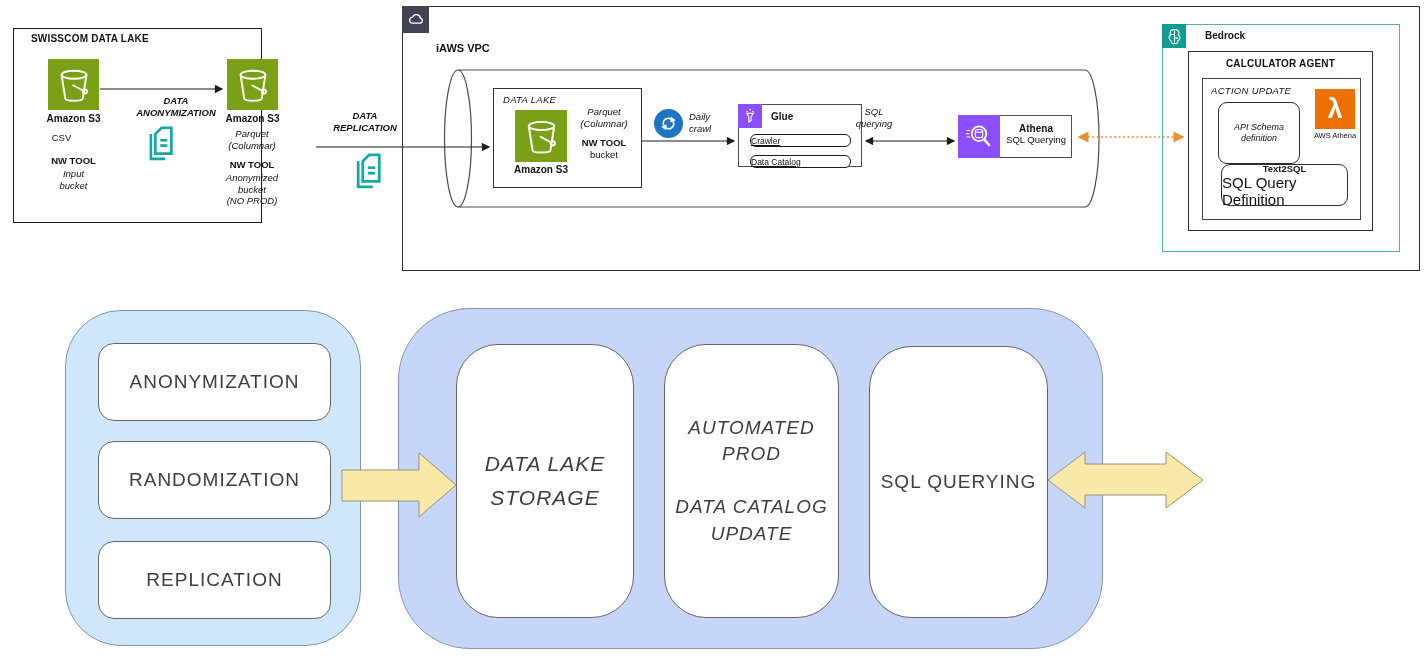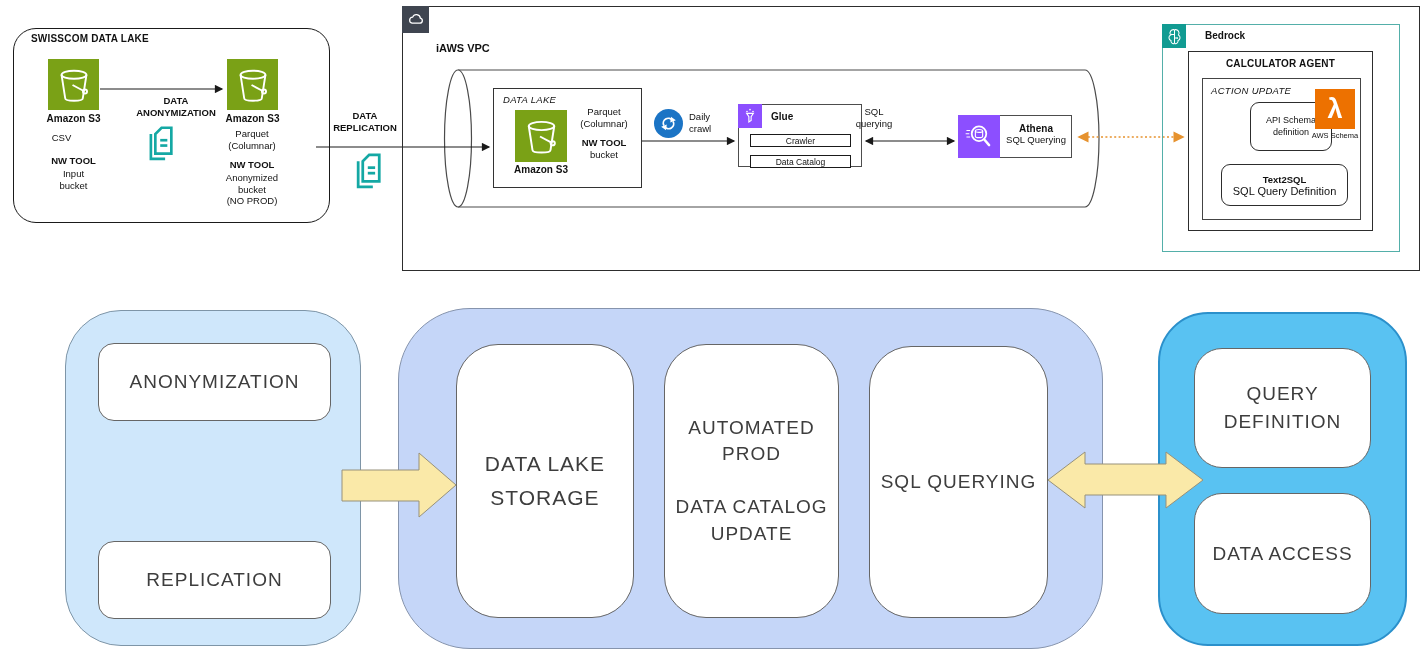--- a/index.html
+++ b/index.html
@@ -1,32 +1,32 @@
 <!DOCTYPE html>
 <html><head>
 <meta charset="utf-8">
 <style>
   html,body{margin:0;padding:0;background:#fff;}
   #canvas{position:relative;width:1428px;height:661px;background:#fff;overflow:hidden;
           font-family:"Liberation Sans",sans-serif;color:#111;}
   .abs{position:absolute;box-sizing:border-box;}
-  .pre{white-space:pre-line;}
+  .pre{white-space:pre-line;font-style:italic;}
   .ctr{text-align:center;}
   svg{display:block;}
   
   .frame{border:1px solid #2d2d2d;background:transparent;}
   .wframe{border:1px solid #4d4d4d;background:#fff;}
   .title-sm{font-weight:bold;font-size:10px;letter-spacing:.2px;}
   .lbl{font-size:9.5px;line-height:11.5px;}
   .lbl-b{font-size:9.5px;font-weight:bold;line-height:11.5px;}
   .svc-lbl{font-size:10px;font-weight:bold;}
   .icon-sq{display:flex;align-items:center;justify-content:center;}
   .s3-icon{background:#7AA116;}
-  .pill{border:1px solid #1a1a1a;border-radius:0;background:#fff;font-size:8.5px;
-        display:flex;align-items:center;justify-content:center;}
+  .pill{border:1px solid #1a1a1a;border-radius:6px;background:#fff;font-size:8.5px;
+        display:flex;align-items:center;justify-content:flex-start;text-decoration:underline;}
   .rbox{border:1px solid #2d2d2d;border-radius:9px;background:#fff;
         display:flex;flex-direction:column;align-items:center;justify-content:center;}
   
   .container-r{border-radius:56px;}
   .card{background:#fff;border:1px solid #666;display:flex;align-items:center;justify-content:center;
         font-size:19px;letter-spacing:1px;color:#3d3d3d;line-height:1.45;}
   .lambda{background:#ED7100;color:#fff;font-size:27px;font-weight:bold;
           display:flex;align-items:center;justify-content:center;}
 </style>
 </head>
@@ -49,21 +49,21 @@
       <ellipse cx="458" cy="138.5" rx="13.5" ry="68.5" fill="#fff" stroke="#4a4a4a" stroke-width="1.2"></ellipse>
     </g>
 
     <line x1="100" y1="89" x2="222" y2="89" stroke="#1a1a1a" stroke-width="1.2" marker-end="url(#mB)"></line>
     <line x1="316" y1="147" x2="489" y2="147" stroke="#1a1a1a" stroke-width="1.2" marker-end="url(#mB)"></line>
     <line x1="642" y1="141" x2="734" y2="141" stroke="#1a1a1a" stroke-width="1.2" marker-end="url(#mB)"></line>
     <line x1="866" y1="141" x2="954" y2="141" stroke="#1a1a1a" stroke-width="1.2" marker-start="url(#mB)" marker-end="url(#mB)"></line>
     <line x1="1079" y1="137" x2="1183" y2="137" stroke="#E6922E" stroke-width="1.6" stroke-dasharray="2 2.4" marker-start="url(#mO)" marker-end="url(#mO)"></line>
   </svg>
 
-  <div class="abs frame" style="left:13px;top:28px;width:317px;height:195px;border-color:#1a1a1a;border-radius:23px;">
+  <div class="abs frame" style="left:13px;top:28px;width:249px;height:195px;border-color:#1a1a1a;">
     <div class="abs title-sm" style="left:17px;top:4px;">SWISSCOM DATA LAKE</div>
 
     <div class="abs icon-sq s3-icon" style="left:34px;top:30px;width:51px;height:51px;">
       <svg width="44" height="44" viewBox="0 0 60 60" fill="none" stroke="#fff" stroke-width="2.6">
         <path d="M13 16 L18 48 C18 52.5 42 52.5 42 48 L47 16"></path>
         <ellipse cx="30" cy="16" rx="17" ry="5.5"></ellipse>
         <path d="M28 30 L44 38.5"></path>
           <circle cx="45" cy="39" r="2.8"></circle>
       </svg>
     </div>
@@ -202,41 +202,44 @@
       </svg>
     </div>
     <div class="abs" style="left:31px;top:5px;font-weight:bold;font-size:10px;padding-left:11px;">Bedrock</div>
 
     <div class="abs" style="left:25px;top:26px;width:185px;height:180px;border:1px solid #2d2d2d;">
       <div class="abs ctr" style="left:0;top:6px;width:100%;font-weight:bold;font-size:10px;letter-spacing:.2px;">CALCULATOR AGENT</div>
 
       <div class="abs" style="left:13px;top:26px;width:159px;height:142px;border:1px solid #444;">
         <div class="abs" style="left:8px;top:6px;font-style:italic;font-size:9.5px;letter-spacing:.3px;">ACTION UPDATE</div>
 
-        <div class="abs rbox" style="left:15px;top:23px;width:82px;height:49px;margin-left:32px;">
+        <div class="abs rbox" style="left:15px;top:23px;width:82px;height:62px;">
           <div class="lbl ctr pre" style="font-size:9px;">API Schema
 definition</div>
         </div>
 
         <div class="abs lambda" style="left:112px;top:10px;width:40px;height:40px;">
           <span>λ</span>
         </div>
-        <div class="abs ctr" style="left:104px;top:52px;width:56px;font-size:7.5px;">AWS Schema</div>
+        <div class="abs ctr" style="left:104px;top:52px;width:56px;font-size:7.5px;">AWS Athena</div>
 
         <div class="abs rbox" style="left:18px;top:85px;width:127px;height:42px;">
           <div style="font-weight:bold;font-size:9.5px;">Text2SQL</div>
-          <div style="font-size:11px;">SQL Query Definition</div>
+          <div style="font-size:15px;">SQL Query Definition</div>
         </div>
       </div>
     </div>
   </div>
 
   <div class="abs container-r" style="left:65px;top:310px;width:296px;height:336px;background:#CFE7FB;border:1px solid #7E95A7;">
     <div class="abs card" style="left:32px;top:32px;width:233px;height:78px;border-radius:16px;">
       <span>ANONYMIZATION</span>
+    </div>
+    <div class="abs card" style="left:32px;top:130px;width:233px;height:78px;border-radius:16px;">
+      <span>RANDOMIZATION</span>
     </div>
     <div class="abs card" style="left:32px;top:230px;width:233px;height:78px;border-radius:16px;">
       <span>REPLICATION</span>
     </div>
   </div>
 
   <div class="abs" style="left:398px;top:308px;width:705px;height:341px;background:#C5D6F8;border:1px solid #8694AD;border-radius:72px;">
     <div class="abs card ctr pre" style="left:57px;top:35px;width:178px;height:274px;border-radius:42px;font-size:21px;line-height:1.6;">
       <span>DATA LAKE
 STORAGE</span>
@@ -246,28 +249,19 @@
 PROD
 
 DATA CATALOG
 UPDATE</span>
     </div>
     <div class="abs card" style="left:470px;top:37px;width:179px;height:272px;border-radius:42px;">
       <span>SQL QUERYING</span>
     </div>
   </div>
 
-  <div class="abs" style="left:1158px;top:312px;width:249px;height:334px;background:#59C2F2;border:2px solid #2B90CB;border-radius:50px;">
-    <div class="abs card ctr pre" style="left:34px;top:34px;width:177px;height:120px;border-radius:28px;line-height:1.5;">
-      <span>QUERY
-DEFINITION</span>
-    </div>
-    <div class="abs card" style="left:34px;top:179px;width:177px;height:121px;border-radius:28px;">
-      <span>DATA ACCESS</span>
-    </div>
-  </div>
 
   <svg class="abs" style="left:0;top:0;pointer-events:none;" width="1428" height="661" viewBox="0 0 1428 661">
     <polygon points="342,470 419,470 419,453 456,485 419,517 419,501 342,501" fill="#FAE9A8" stroke="#97917A" stroke-width="1"></polygon>
     <polygon points="1048,480 1085,452 1085,464 1166,464 1166,452 1203,480 1166,508 1166,495 1085,495 1085,508" fill="#FAE9A8" stroke="#97917A" stroke-width="1"></polygon>
   </svg>
 
 </div>
 
 </body></html>

